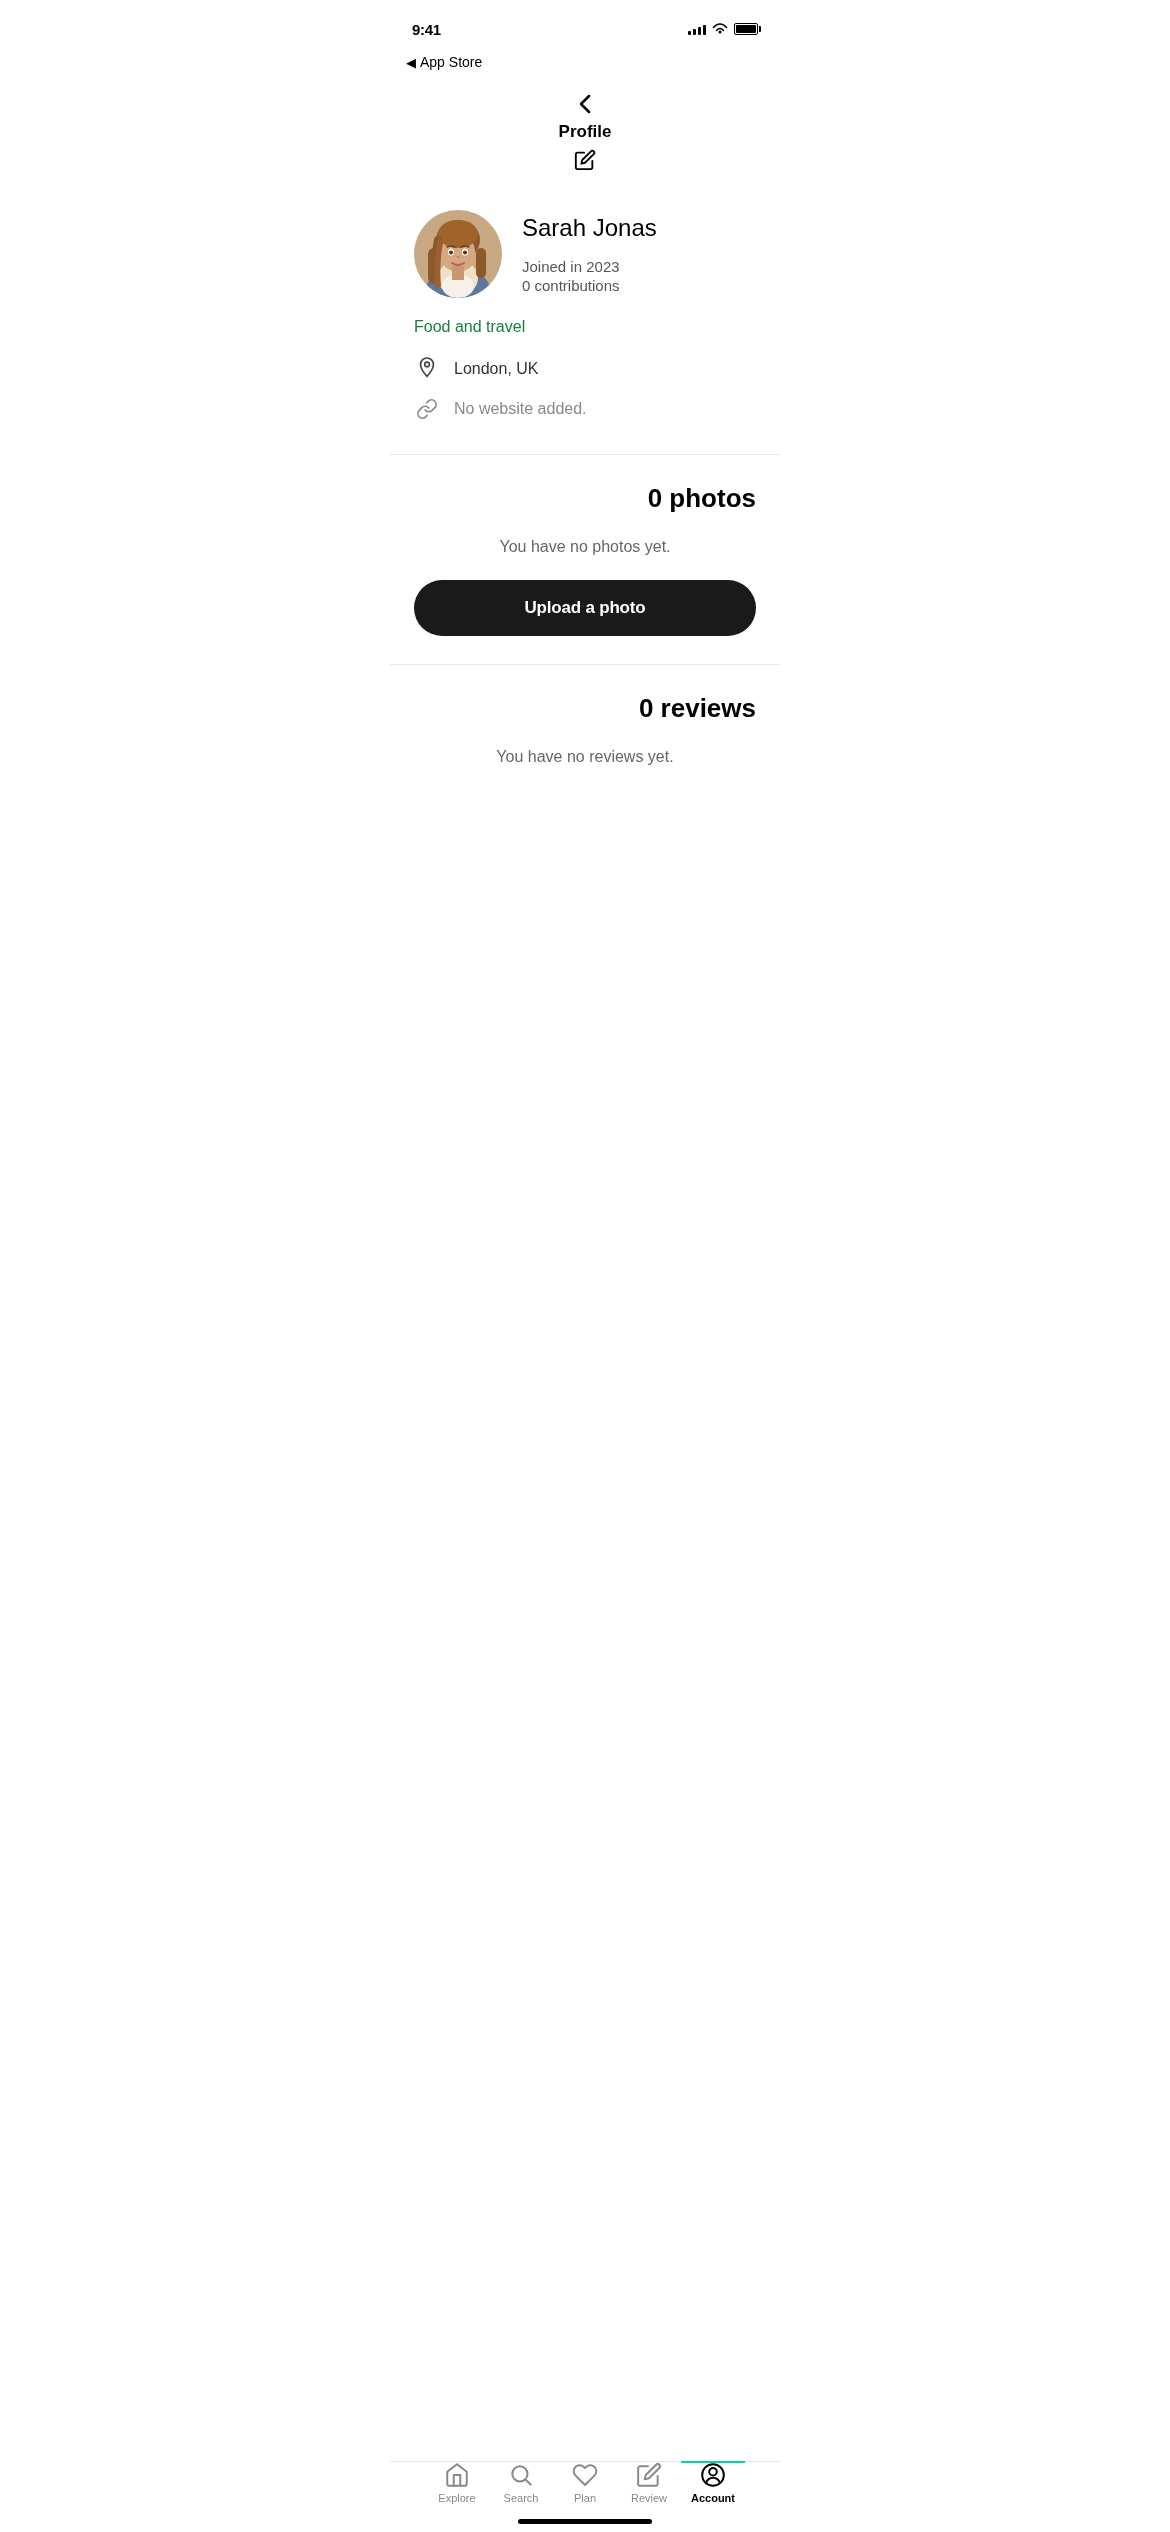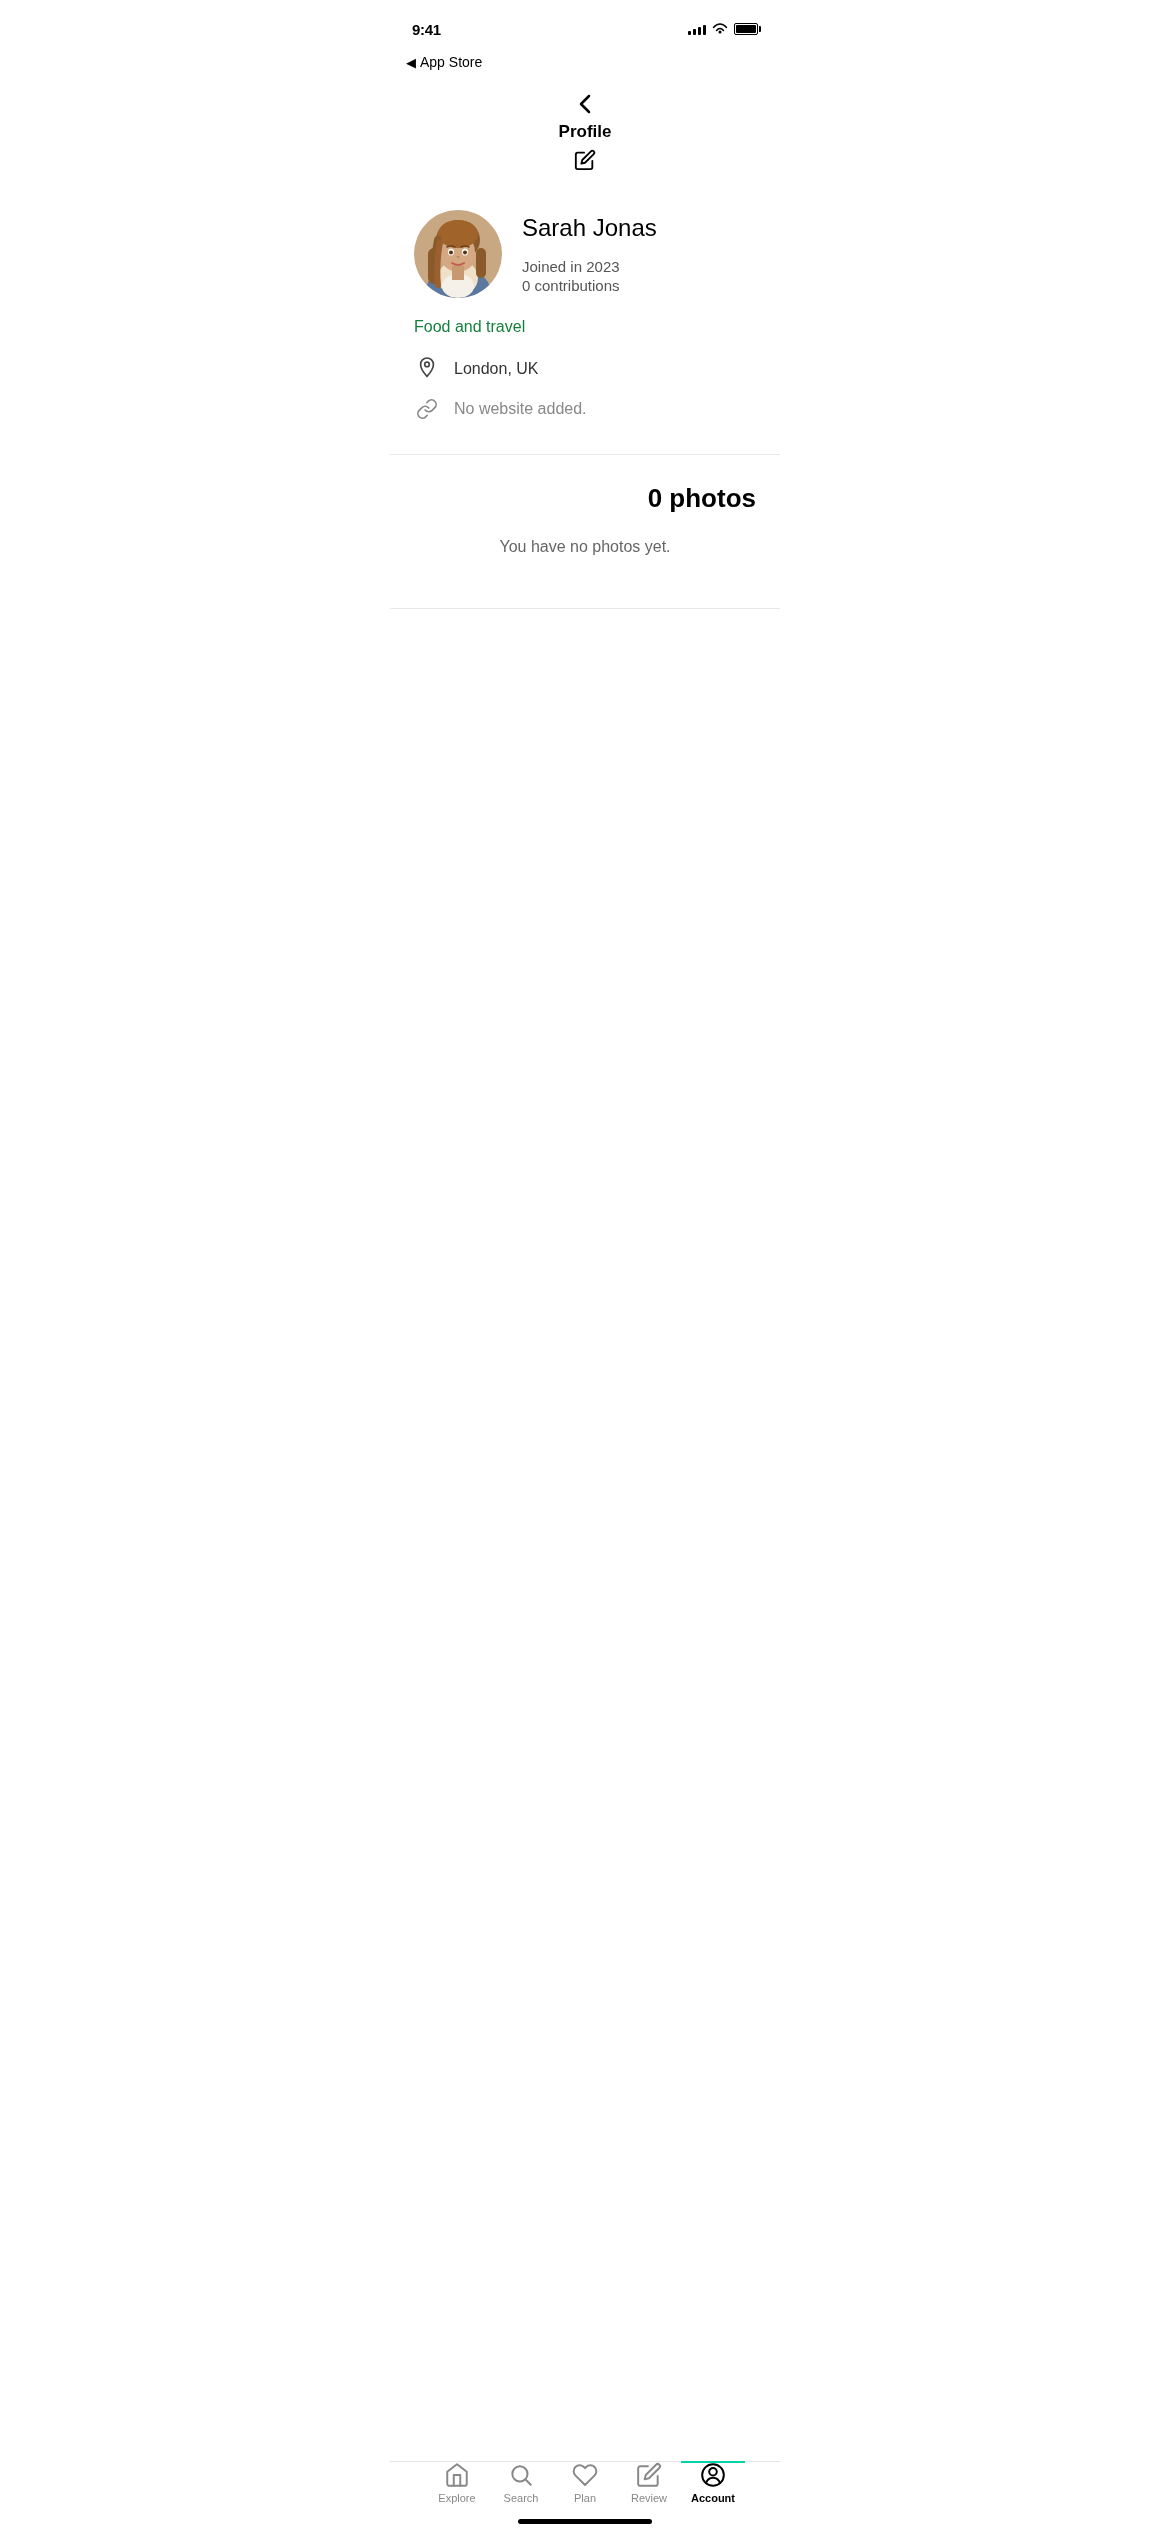--- a/index.html
+++ b/index.html
@@ -458,24 +458,29 @@
         <span class="detail-text">No website added.</span>
       </div>
     </div>
   </div>
 
   <div class="divider"></div>
 
   <div class="section">
     <div class="section-title">0 photos</div>
     <div class="empty-message">You have no photos yet.</div>
+    <button class="upload-btn">Upload a photo</button>
   </div>
 
   <div class="divider"></div>
 
+  <div class="section">
+    <div class="section-title">0 reviews</div>
+    <div class="empty-message">You have no reviews yet.</div>
+  </div>
 
 </div>
 
 <div class="tab-bar">
 
   <div class="tab-item">
     <div class="tab-icon">
       <svg width="26" height="26" viewBox="0 0 24 24" fill="none" xmlns="http://www.w3.org/2000/svg">
         <path d="M3 9l9-7 9 7v11a2 2 0 01-2 2H5a2 2 0 01-2-2z" stroke="#888" stroke-width="1.8" stroke-linecap="round" stroke-linejoin="round" fill="none"></path>
         <polyline points="9,22 9,12 15,12 15,22" stroke="#888" stroke-width="1.8" stroke-linecap="round" stroke-linejoin="round" fill="none"></polyline>

